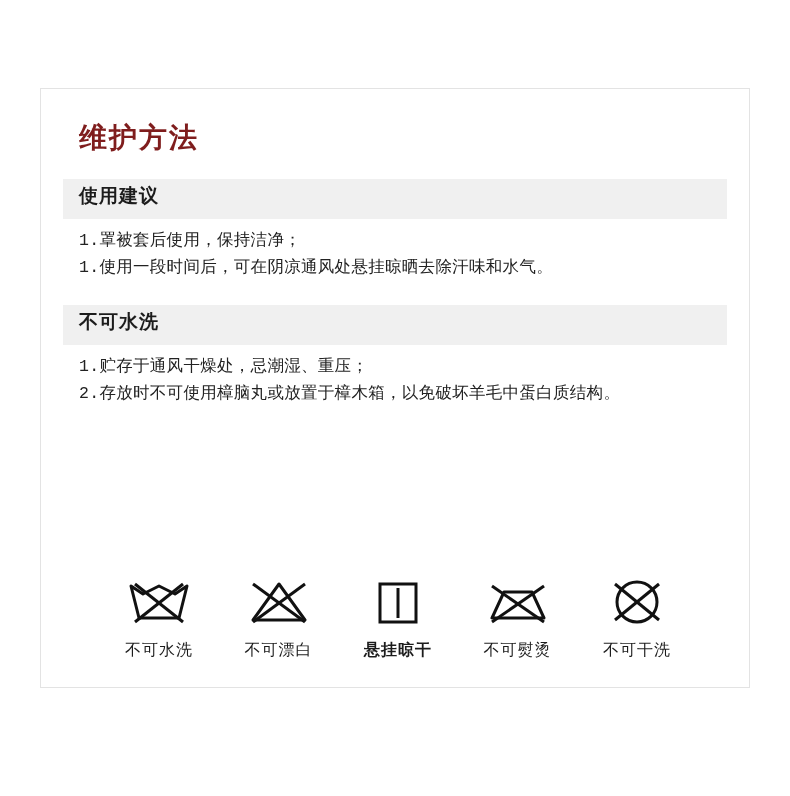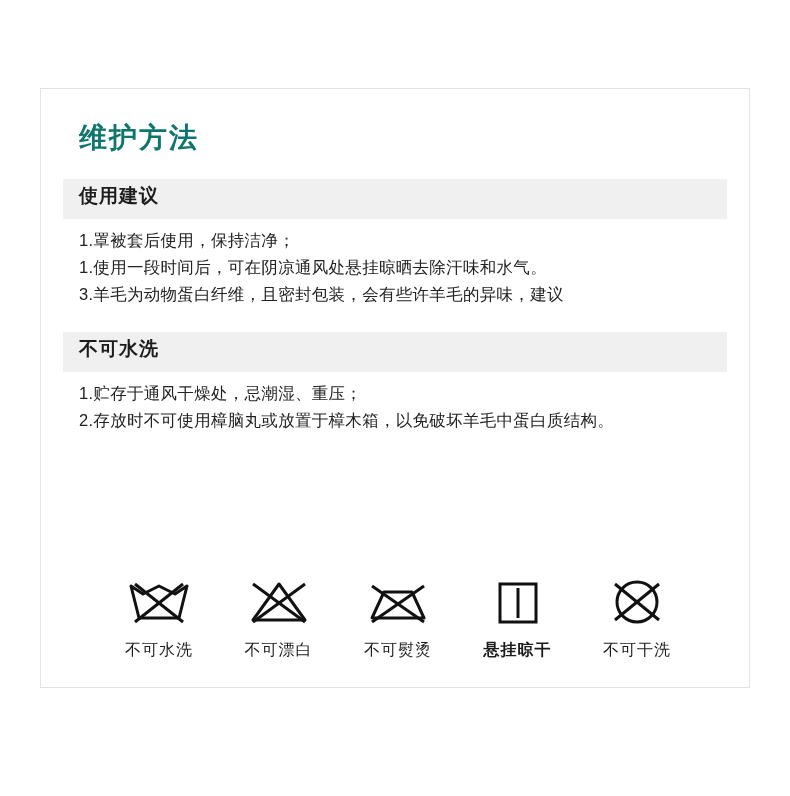--- a/index.html
+++ b/index.html
@@ -34,21 +34,21 @@
     position: absolute;
     left: 22px;
     top: 20px;
     right: 22px;
     bottom: 18px;
   }
   .main-title {
     font-size: 28px;
     font-weight: bold;
     letter-spacing: 2px;
-    color: #0f766e;
+    color: #7f1d1d;
     margin: 12px 0 0 16px;
     line-height: 1.2;
   }
   .section {
     margin-top: 24px;
   }
   .section-head {
     background: #f0f0f0;
     height: 40px;
     line-height: 34px;
@@ -60,20 +60,21 @@
   }
   .section-body {
     padding: 8px 6px 0 16px;
   }
   .line {
     font-size: 16.5px;
     line-height: 27px;
     color: #222222;
     letter-spacing: 0.3px;
     white-space: pre-wrap;
+    font-family: Liberation Mono, monospace;
   }
   .icons-row {
     position: absolute;
     left: 16px;
     right: 10px;
     bottom: 8px;
     display: flex;
     justify-content: space-between;
     align-items: flex-start;
     padding: 0 22px;
@@ -111,21 +112,20 @@
   <div class="card">
     <div class="inner">
 
       <div class="main-title">维护方法</div>
 
       <div class="section">
         <div class="section-head">使用建议</div>
         <div class="section-body">
           <div class="line">1.罩被套后使用，保持洁净；</div>
           <div class="line">1.使用一段时间后，可在阴凉通风处悬挂晾晒去除汗味和水气。</div>
-          <div class="line">3.羊毛为动物蛋白纤维，且密封包装，会有些许羊毛的异味，建议</div>
         </div>
       </div>
 
 
       <div class="section">
         <div class="section-head">不可水洗</div>
         <div class="section-body">
           <div class="line">1.贮存于通风干燥处，忌潮湿、重压；</div>
           <div class="line">2.存放时不可使用樟脑丸或放置于樟木箱，以免破坏羊毛中蛋白质结构。</div>
         </div>
@@ -151,36 +151,36 @@
               <line x1="10" y1="8" x2="62" y2="46" stroke="#111" stroke-width="3"></line>
               <line x1="62" y1="8" x2="10" y2="46" stroke="#111" stroke-width="3"></line>
             </svg>
           </div>
           <div class="icon-caption">不可漂白</div>
         </div>
 
         <div class="icon-cell">
           <div class="icon-glyph">
             <svg width="72" height="52" viewBox="0 0 72 52">
+              <rect x="18" y="8" width="36" height="38" fill="none" stroke="#111" stroke-width="3"></rect>
+              <line x1="36" y1="12" x2="36" y2="42" stroke="#111" stroke-width="3"></line>
+            </svg>
+          </div>
+          <div class="icon-caption bold">悬挂晾干</div>
+        </div>
+
+        <div class="icon-cell">
+          <div class="icon-glyph">
+            <svg width="72" height="52" viewBox="0 0 72 52">
               <path d="M10 42 L62 42 L50 16 L22 16 Z" fill="none" stroke="#111" stroke-width="3" stroke-linejoin="round"></path>
               <line x1="10" y1="10" x2="62" y2="46" stroke="#111" stroke-width="3"></line>
               <line x1="62" y1="10" x2="10" y2="46" stroke="#111" stroke-width="3"></line>
             </svg>
           </div>
           <div class="icon-caption">不可熨烫</div>
-        </div>
-
-        <div class="icon-cell">
-          <div class="icon-glyph">
-            <svg width="72" height="52" viewBox="0 0 72 52">
-              <rect x="18" y="8" width="36" height="38" fill="none" stroke="#111" stroke-width="3"></rect>
-              <line x1="36" y1="12" x2="36" y2="42" stroke="#111" stroke-width="3"></line>
-            </svg>
-          </div>
-          <div class="icon-caption bold">悬挂晾干</div>
         </div>
 
         <div class="icon-cell">
           <div class="icon-glyph">
             <svg width="72" height="52" viewBox="0 0 72 52">
               <circle cx="36" cy="26" r="20" fill="none" stroke="#111" stroke-width="3"></circle>
               <line x1="14" y1="8" x2="58" y2="44" stroke="#111" stroke-width="3"></line>
               <line x1="58" y1="8" x2="14" y2="44" stroke="#111" stroke-width="3"></line>
             </svg>
           </div>

